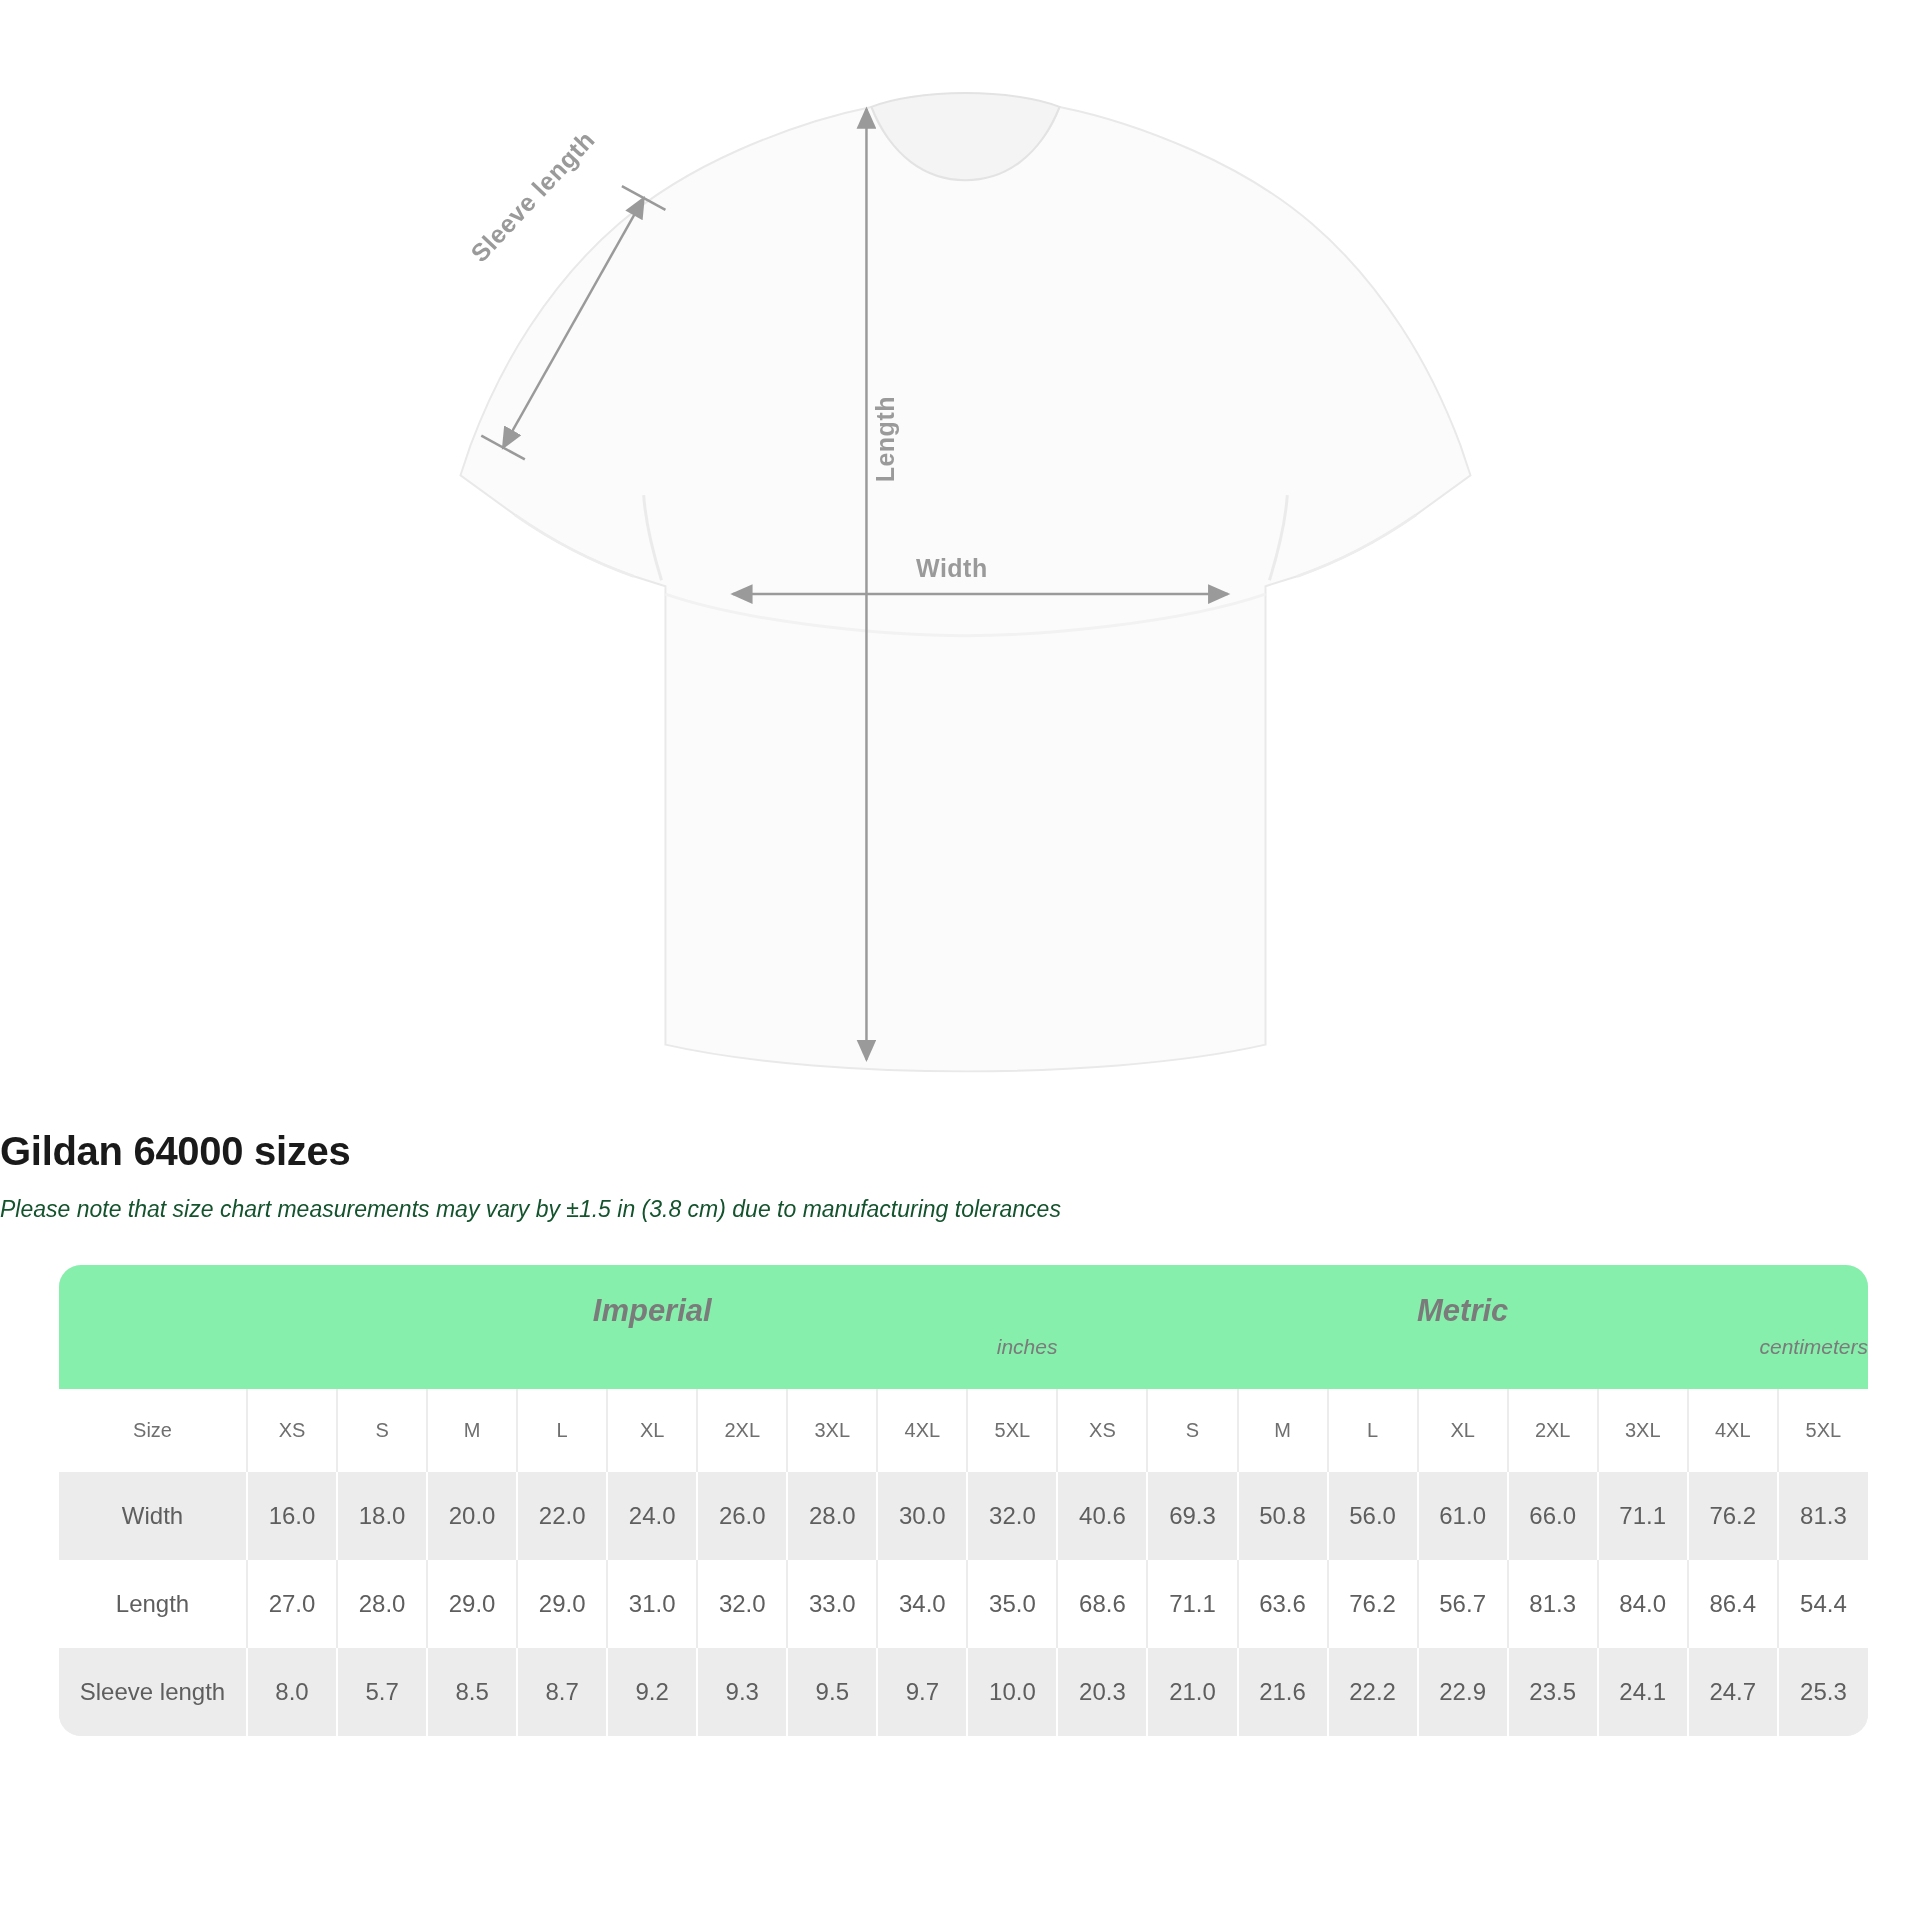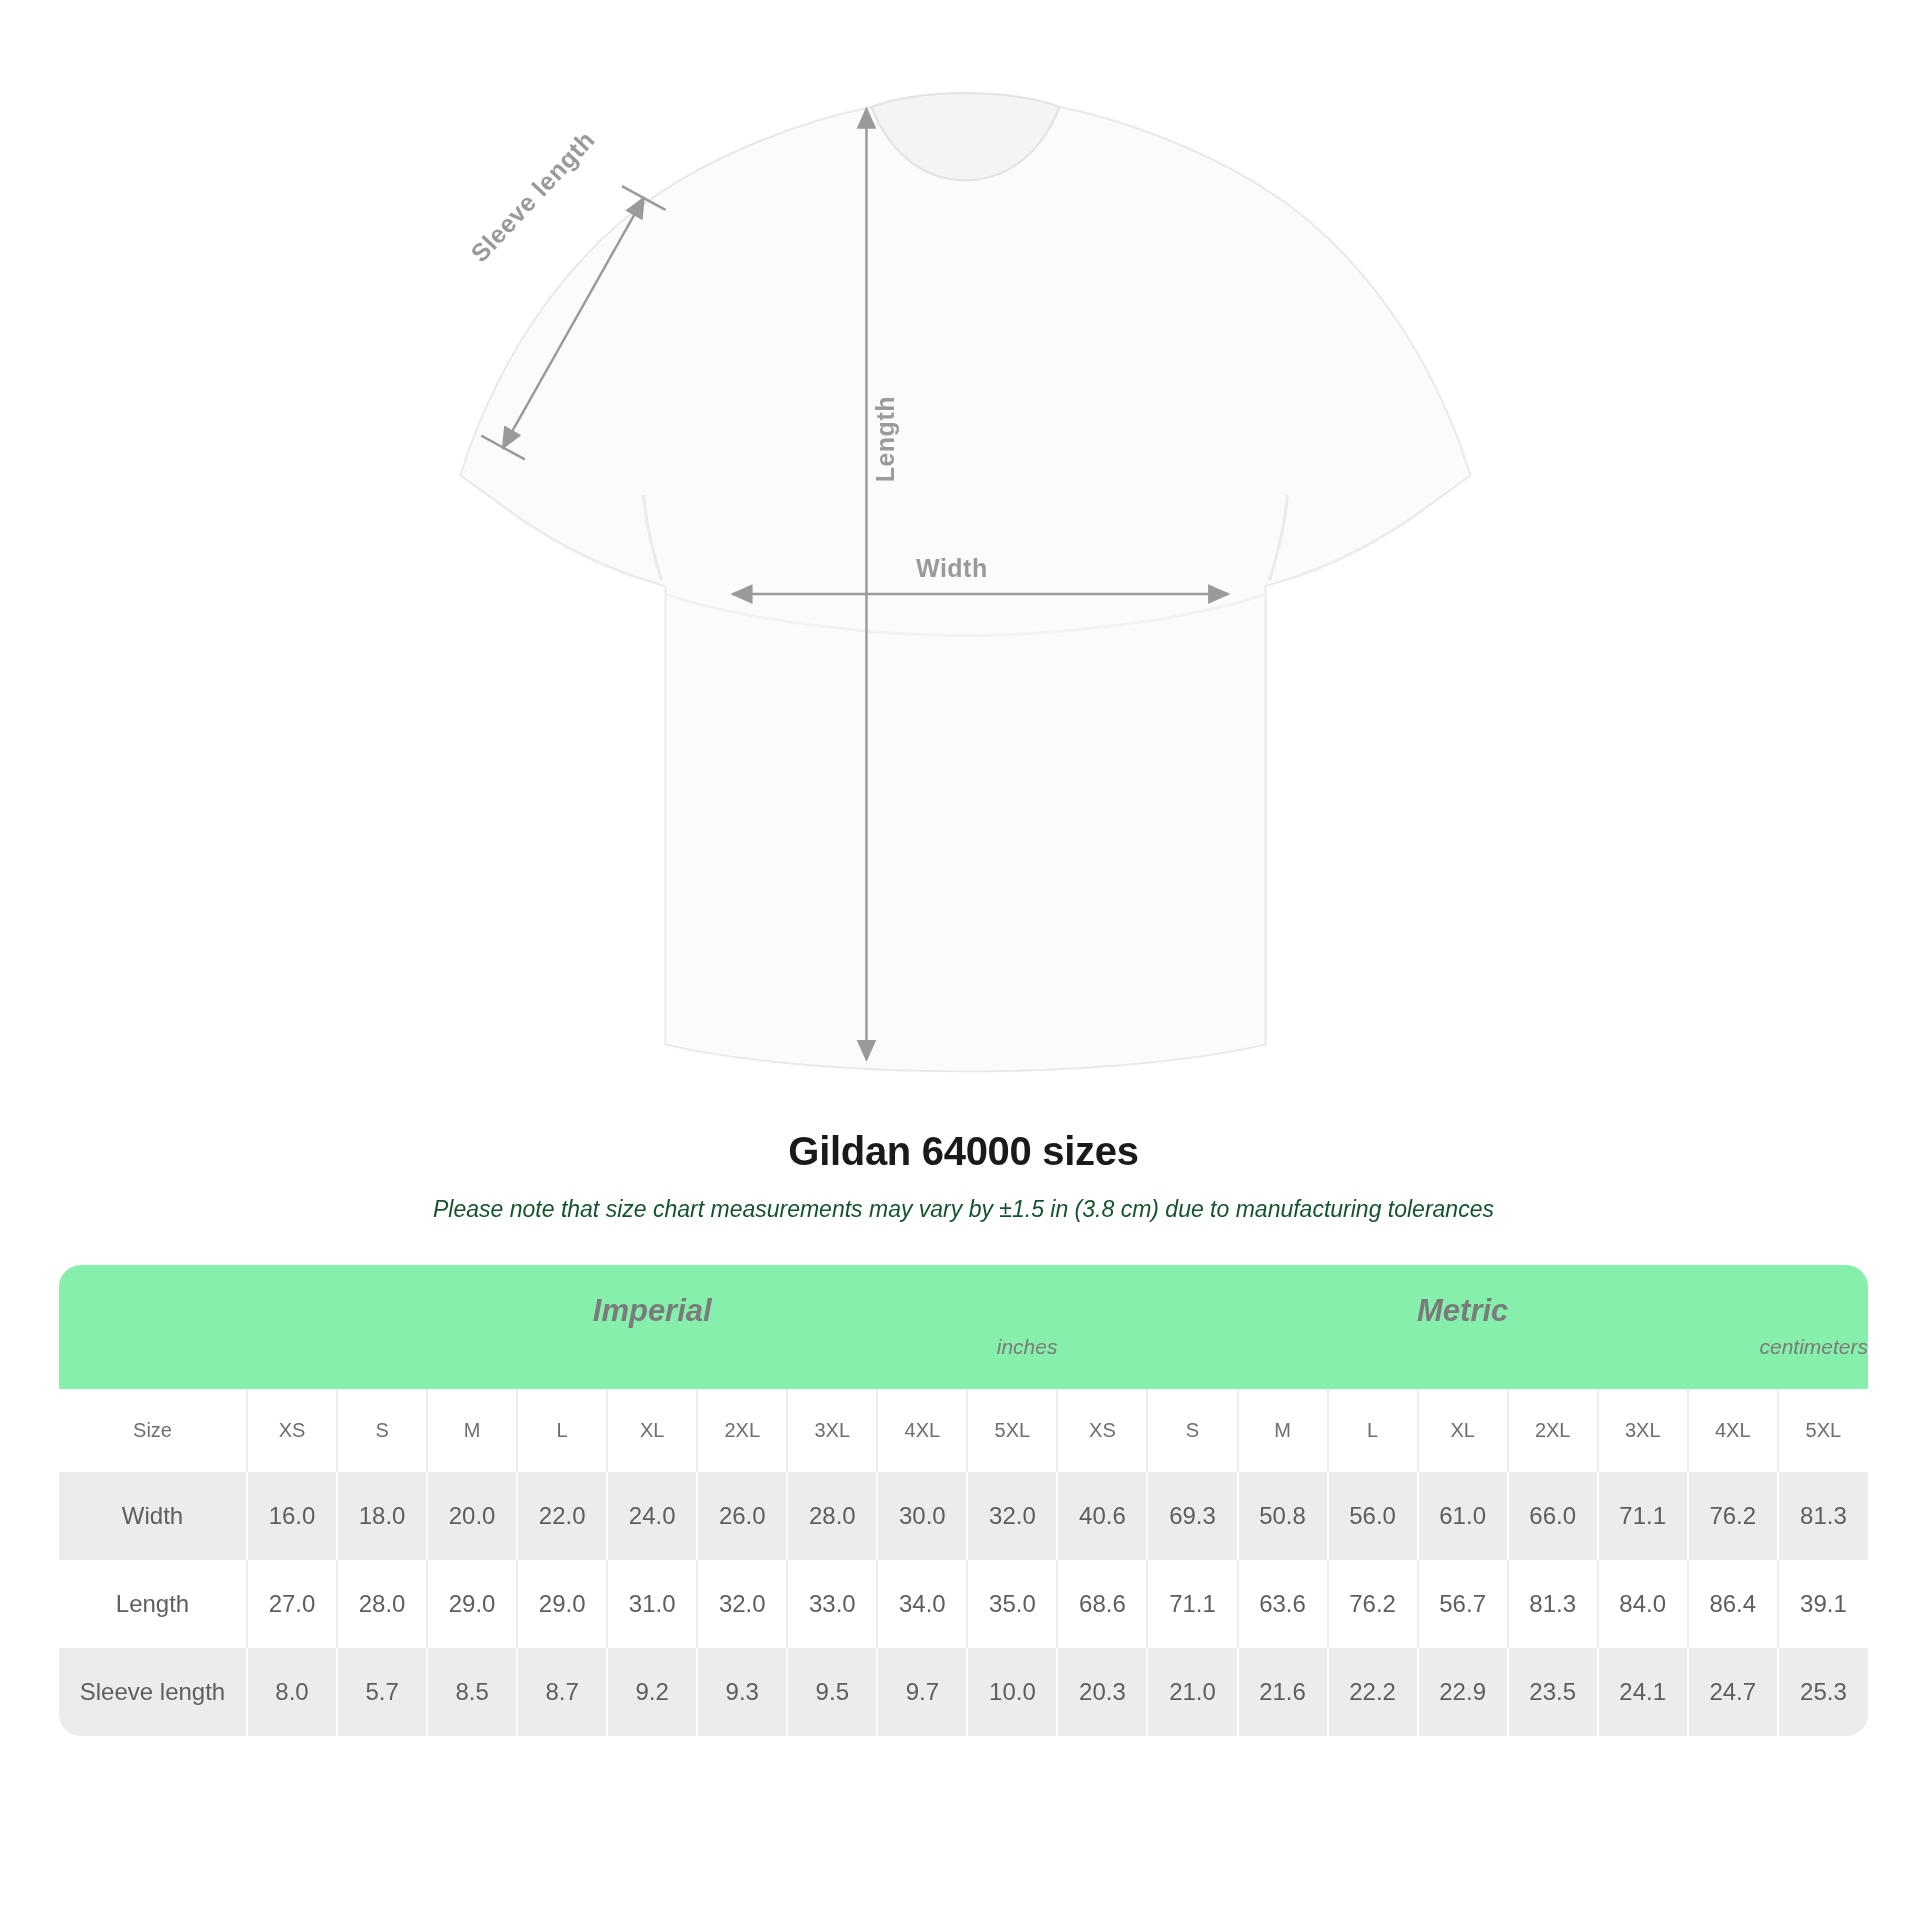--- a/index.html
+++ b/index.html
@@ -46,21 +46,21 @@
   }
   .label-sleeve {
     left: 465px;
     top: 248px;
     transform: rotate(-47deg);
     transform-origin: left top;
   }
 
   
   .titleblock {
-    text-align: center;
+    text-align: left;
     margin-top: 20px;
   }
   .chart-title {
     font-size: 40px;
     font-weight: bold;
     color: #1a1a1a;
     margin: 0;
     letter-spacing: -0.3px;
   }
   .chart-note {
@@ -270,21 +270,21 @@
             <td>34.0</td>
             <td>35.0</td>
             <td>68.6</td>
             <td>71.1</td>
             <td>63.6</td>
             <td>76.2</td>
             <td>56.7</td>
             <td>81.3</td>
             <td>84.0</td>
             <td>86.4</td>
-            <td>39.1</td>
+            <td>54.4</td>
           </tr>
           <tr class="data-row row-even">
             <td class="first-col row-label">Sleeve length</td>
             <td>8.0</td>
             <td>5.7</td>
             <td>8.5</td>
             <td>8.7</td>
             <td>9.2</td>
             <td>9.3</td>
             <td>9.5</td>

